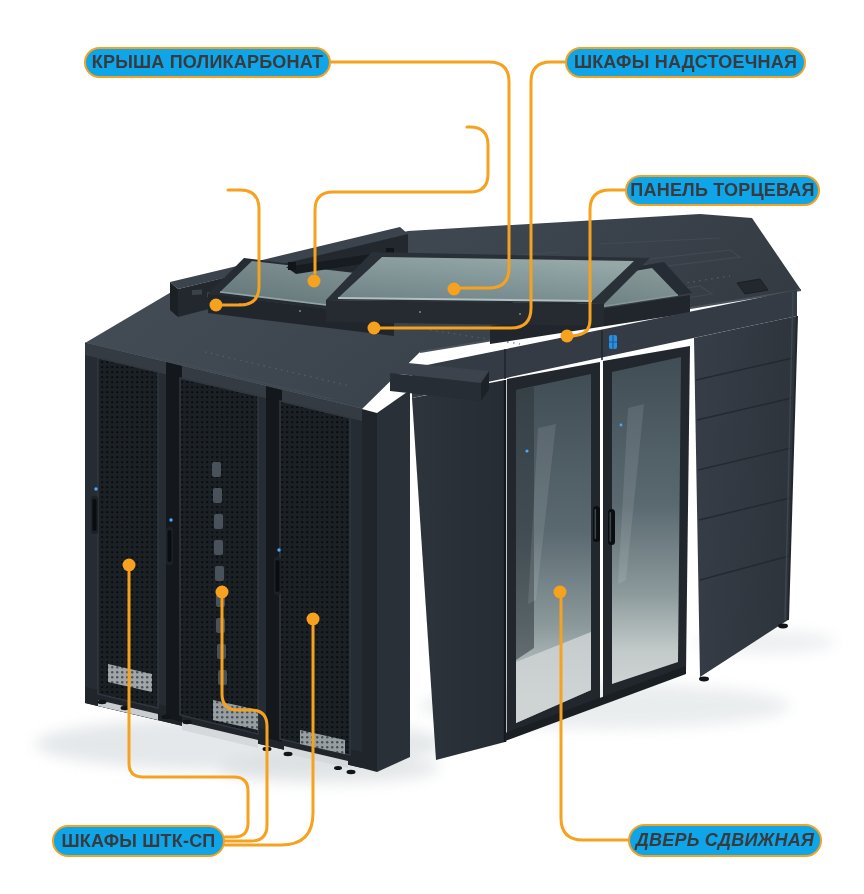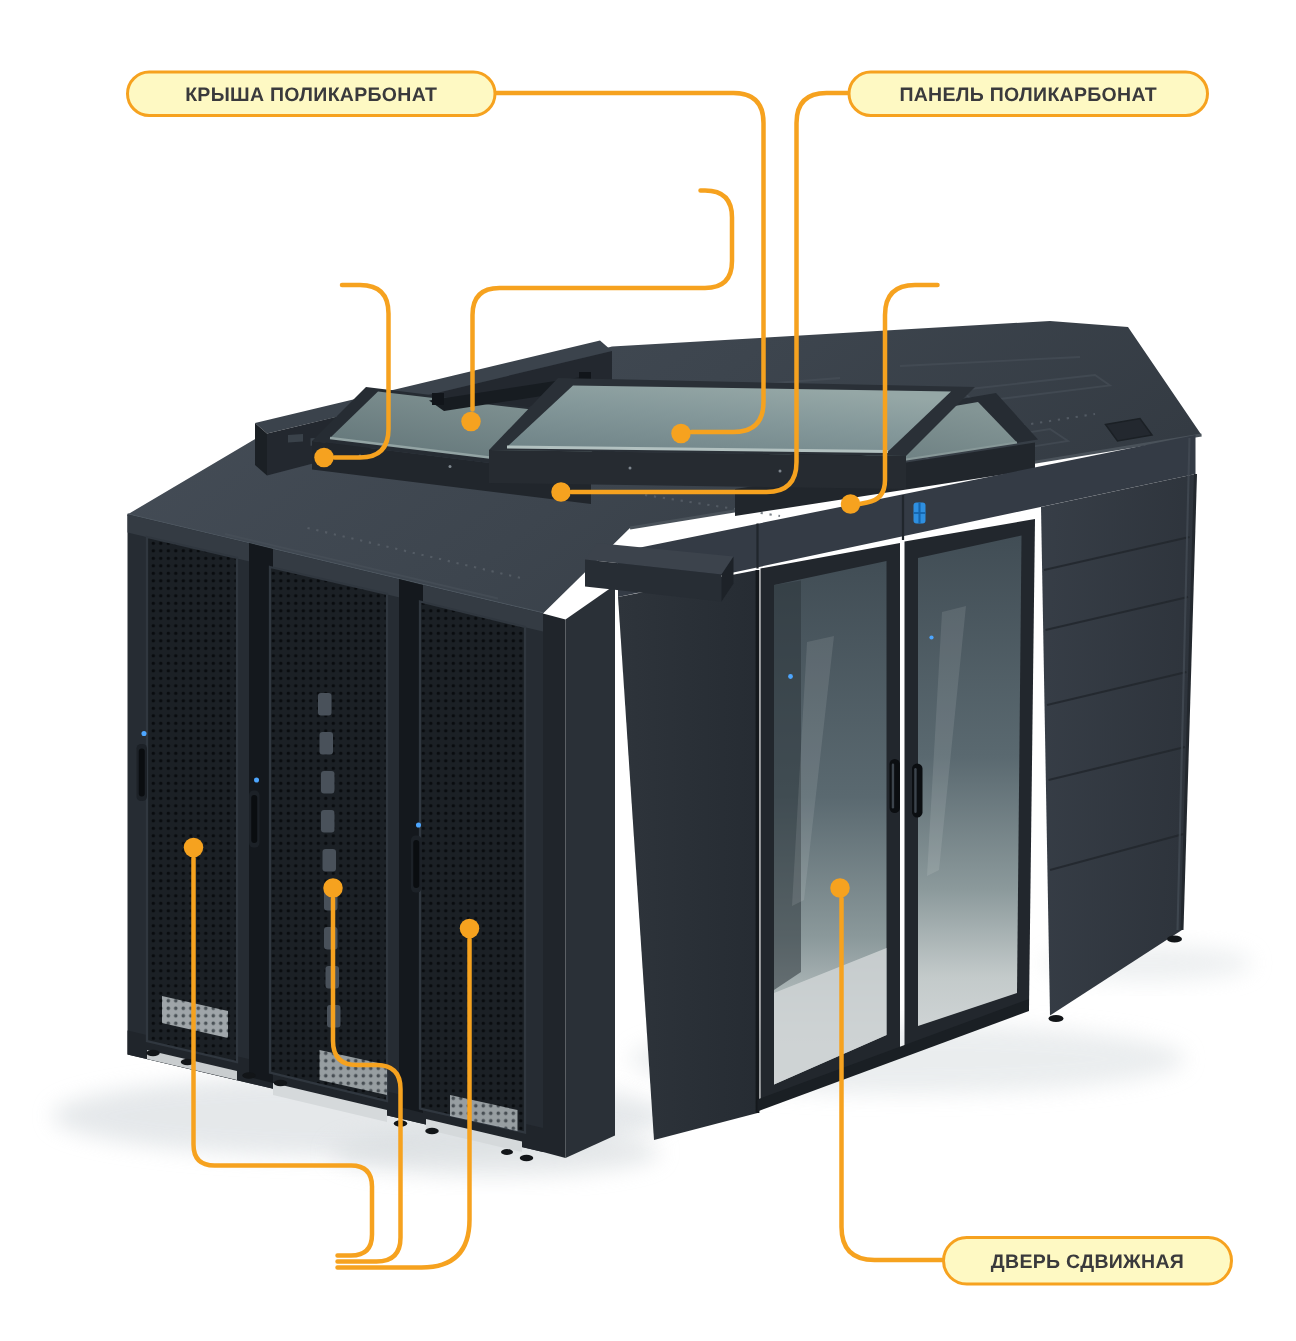--- a/index.html
+++ b/index.html
@@ -1,21 +1,21 @@
 <!DOCTYPE html>
 <html><head>
 <meta charset="utf-8">
 <style>
   html,body{margin:0;padding:0;background:#ffffff;}
   .stage{position:relative;width:864px;height:894px;background:#ffffff;overflow:hidden;
          font-family:"Liberation Sans", sans-serif;}
   .stage svg{position:absolute;left:0;top:0;z-index:1;}
   .pill{position:absolute;z-index:3;display:flex;align-items:center;justify-content:center;
-        box-sizing:border-box;height:31px;background:#fef9c3;border:2.5px solid #F6A21F;
-        border-radius:17px;color:#3a3a3c;font-size:13px;font-weight:bold;letter-spacing:.2px;
+        box-sizing:border-box;height:31px;background:#0ea5e9;border:2.5px solid #F6A21F;
+        border-radius:17px;color:#3a3a3c;font-size:18px;font-weight:bold;letter-spacing:.2px;
         white-space:nowrap;}
 </style>
 </head>
 <body>
 
 <div class="stage">
 
 <svg width="864" height="894" viewBox="0 0 864 894">
   <defs>
     <pattern id="perf" width="5" height="5" patternUnits="userSpaceOnUse">
@@ -275,16 +275,18 @@
     <circle cx="374" cy="328" r="6.5"></circle>
     <circle cx="567" cy="336" r="6.5"></circle>
     <circle cx="129" cy="565" r="6.5"></circle>
     <circle cx="222" cy="592" r="6.5"></circle>
     <circle cx="313" cy="619" r="6.5"></circle>
     <circle cx="560" cy="592" r="6.5"></circle>
   </g>
 </svg>
 
 <div class="pill" style="left:84px;  top:47px;  width:247px;">КРЫША ПОЛИКАРБОНАТ</div>
-<div class="pill" style="left:565px; top:47px;  width:241px;">ПАНЕЛЬ ПОЛИКАРБОНАТ</div>
-<div class="pill" style="left:628px; top:824px; width:194px; height:33px;">ДВЕРЬ СДВИЖНАЯ</div>
+<div class="pill" style="left:565px; top:47px;  width:241px;">ШКАФЫ НАДСТОЕЧНАЯ</div>
+<div class="pill" style="left:625px; top:175px; width:195px;">ПАНЕЛЬ ТОРЦЕВАЯ</div>
+<div class="pill" style="left:52px;  top:825px; width:173px; height:32px;">ШКАФЫ ШТК-СП</div>
+<div class="pill" style="left:628px; top:824px; width:194px; height:33px;font-style:italic;">ДВЕРЬ СДВИЖНАЯ</div>
 
 </div>
 
 </body></html>

